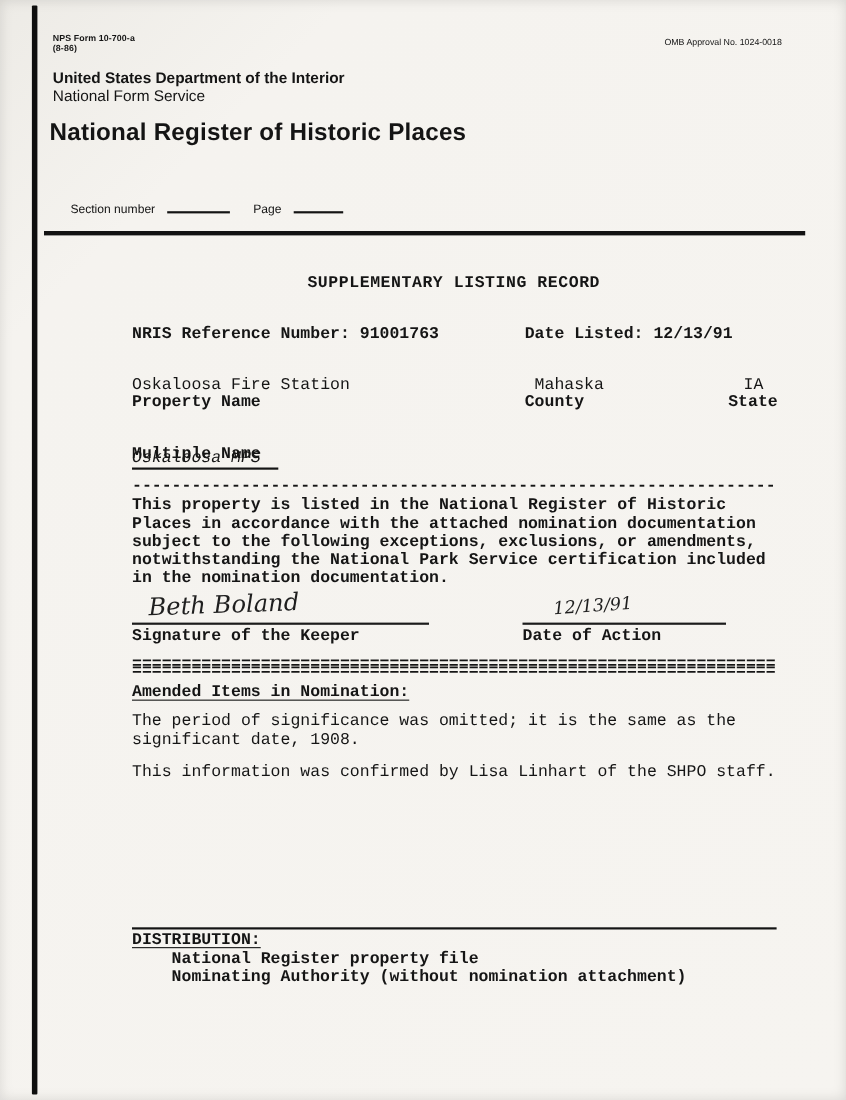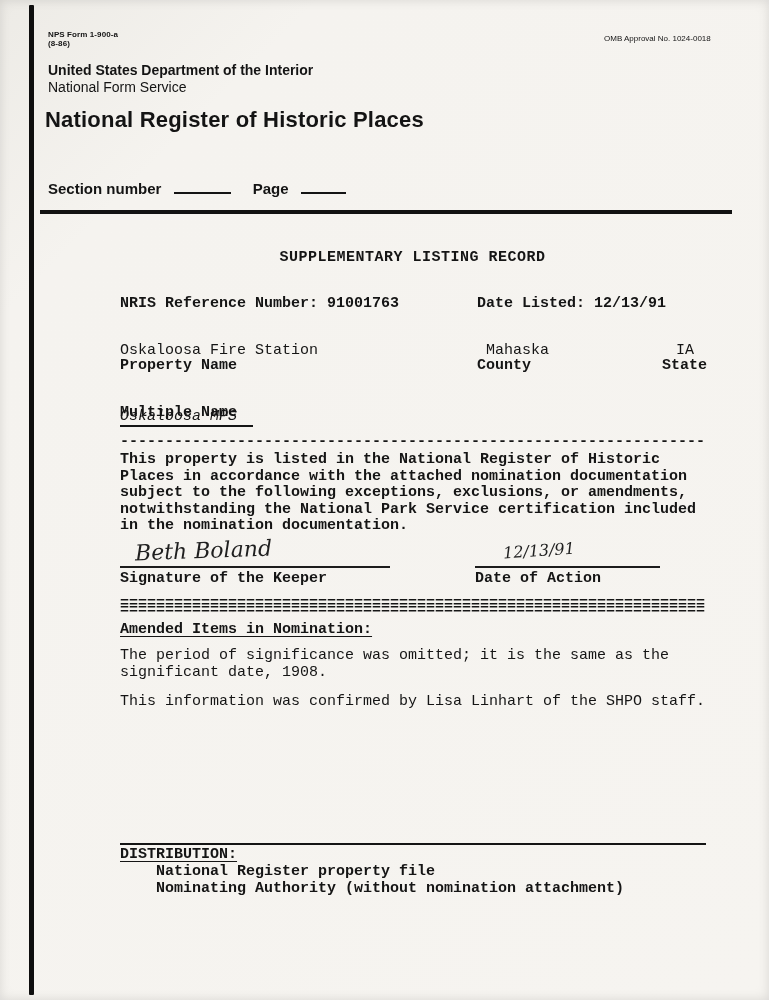--- a/index.html
+++ b/index.html
@@ -25,21 +25,21 @@
   .scan-strip {
     left:29px; top:5px; width:5px; height:990px;
     background:#0e0e0e; border-radius:1px;
   }
   .dept { left:48px; top:62px; font-size:14px; font-weight:700; }
   .service { left:48px; top:79px; font-size:14px; font-weight:400; }
   .doc-title {
     left:45px; top:106px;
     font-size:22px; font-weight:700; line-height:27px; letter-spacing:0.2px;
   }
-  .section-row { left:48px; top:179px; font-size:15px; font-weight:700; }
+  .section-row { left:64px; top:179px; font-size:11px; font-weight:400; }
   .blank {
     display:inline-block; height:13px;
     border-bottom:2px solid #141414;
     vertical-align:baseline;
   }
   .thick-rule { left:40px; top:210px; width:692px; height:4px; background:#121212; }
   .rule-line { white-space:nowrap; overflow:hidden; width:590px; }
   .wrap { width:585px; }
   .nowrap { white-space:nowrap; }
   .underlined { border-bottom:2px solid #151515; padding-right:16px; }
@@ -53,21 +53,21 @@
   .omb { left:604px; top:34px; font-size:8px; line-height:9px; font-weight:400; }
 </style>
 </head>
 <body>
 
 <div class="page">
 
   <div class="abs scan-strip"></div>
 
   <div class="abs tiny" style="left:48px; top:30px;">
-    <div>NPS Form 1-900-a</div>
+    <div>NPS Form 10-700-a</div>
     <div>(8-86)</div>
   </div>
   <div class="abs omb">OMB Approval No. 1024-0018</div>
 
   <div class="abs dept">United States Department of the Interior</div>
   <div class="abs service">National Form Service</div>
 
   <div class="abs doc-title">
     <div>National Register of Historic Places</div>
   </div>

